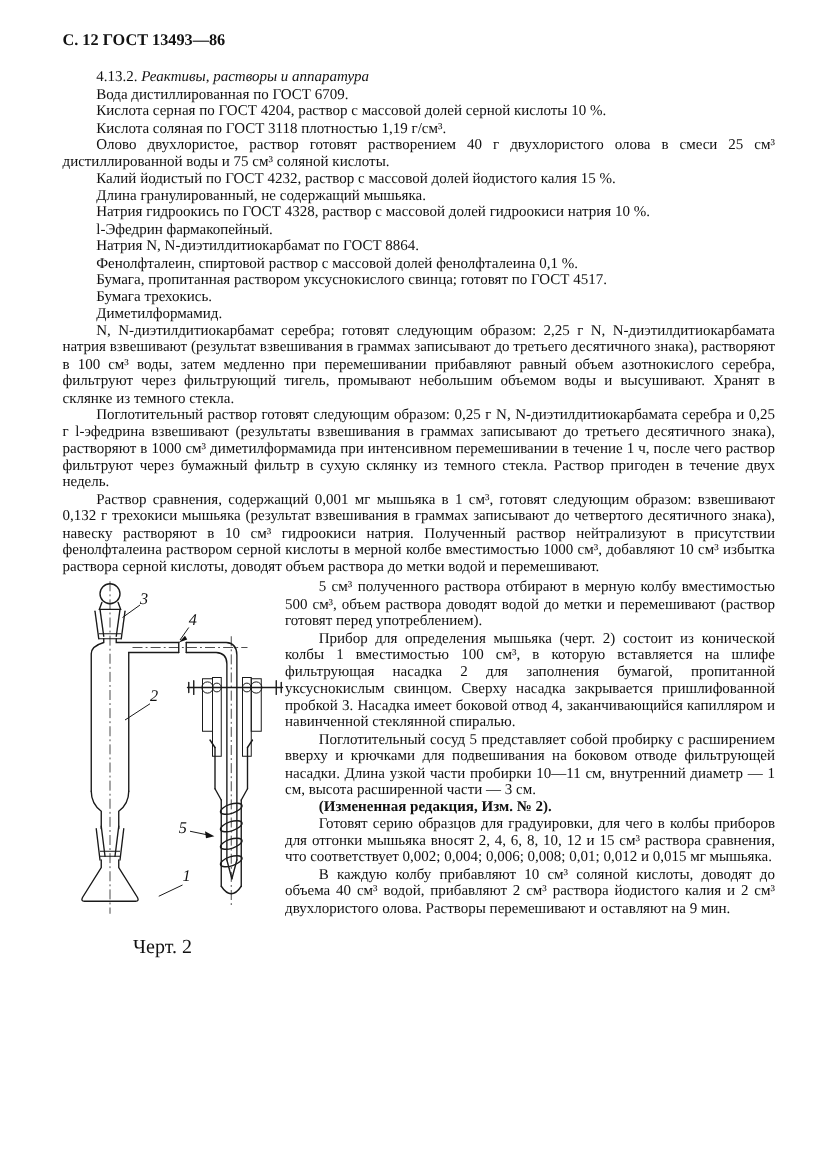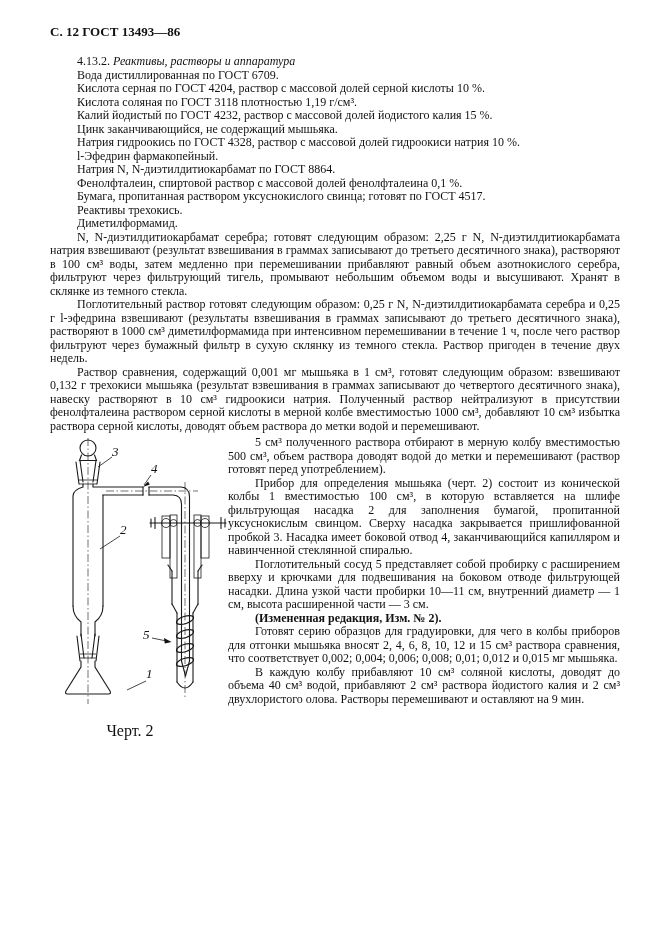--- a/index.html
+++ b/index.html
@@ -29,28 +29,29 @@
 
 <div class="page">
 
   <div class="doc-header">С. 12 ГОСТ 13493—86</div>
 
   <p class="doc"><span>4.13.2.</span> <span class="it">Реактивы, растворы и аппаратура</span></p>
 
   <p class="doc">Вода дистиллированная по ГОСТ 6709.</p>
   <p class="doc">Кислота серная по ГОСТ 4204, раствор с массовой долей серной кислоты 10 %.</p>
   <p class="doc">Кислота соляная по ГОСТ 3118 плотностью 1,19 г/см³.</p>
+  <p class="doc">Олово двухлористое, раствор готовят растворением 40 г двухлористого олова в смеси 25 см³ дистиллированной воды и 75 см³ соляной кислоты.</p>
   <p class="doc">Калий йодистый по ГОСТ 4232, раствор с массовой долей йодистого калия 15 %.</p>
-  <p class="doc">Цинк заканчивающийся, не содержащий мышьяка.</p>
+  <p class="doc">Длина гранулированный, не содержащий мышьяка.</p>
   <p class="doc">Натрия гидроокись по ГОСТ 4328, раствор с массовой долей гидроокиси натрия 10 %.</p>
   <p class="doc">l-Эфедрин фармакопейный.</p>
   <p class="doc">Натрия N, N-диэтилдитиокарбамат по ГОСТ 8864.</p>
   <p class="doc">Фенолфталеин, спиртовой раствор с массовой долей фенолфталеина 0,1 %.</p>
   <p class="doc">Бумага, пропитанная раствором уксуснокислого свинца; готовят по ГОСТ 4517.</p>
-  <p class="doc">Реактивы трехокись.</p>
+  <p class="doc">Бумага трехокись.</p>
   <p class="doc">Диметилформамид.</p>
 
   <p class="doc">N, N-диэтилдитиокарбамат серебра; готовят следующим образом: 2,25 г N, N-диэтилдитиокарбамата натрия взвешивают (результат взвешивания в граммах записывают до третьего десятичного знака), растворяют в 100 см³ воды, затем медленно при перемешивании прибавляют равный объем азотнокислого серебра, фильтруют через фильтрующий тигель, промывают небольшим объемом воды и высушивают. Хранят в склянке из темного стекла.</p>
   <p class="doc">Поглотительный раствор готовят следующим образом: 0,25 г N, N-диэтилдитиокарбамата серебра и 0,25 г l-эфедрина взвешивают (результаты взвешивания в граммах записывают до третьего десятичного знака), растворяют в 1000 см³ диметилформамида при интенсивном перемешивании в течение 1 ч, после чего раствор фильтруют через бумажный фильтр в сухую склянку из темного стекла. Раствор пригоден в течение двух недель.</p>
   <p class="doc">Раствор сравнения, содержащий 0,001 мг мышьяка в 1 см³, готовят следующим образом: взвешивают 0,132 г трехокиси мышьяка (результат взвешивания в граммах записывают до четвертого десятичного знака), навеску растворяют в 10 см³ гидроокиси натрия. Полученный раствор нейтрализуют в присутствии фенолфталеина раствором серной кислоты в мерной колбе вместимостью 1000 см³, добавляют 10 см³ избытка раствора серной кислоты, доводят объем раствора до метки водой и перемешивают.</p>
 
   <div class="wrap-section">
 
     <div class="figure-col">
       <svg width="178" height="276" viewBox="0 0 178 276">

